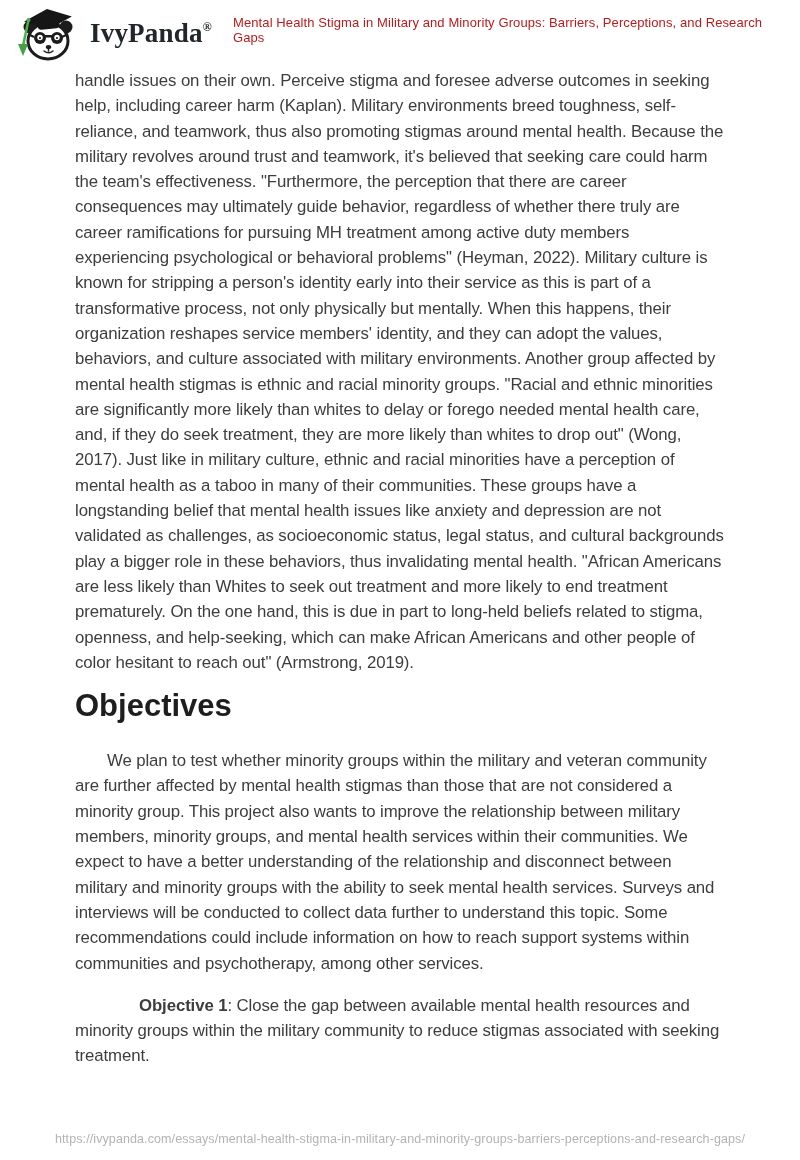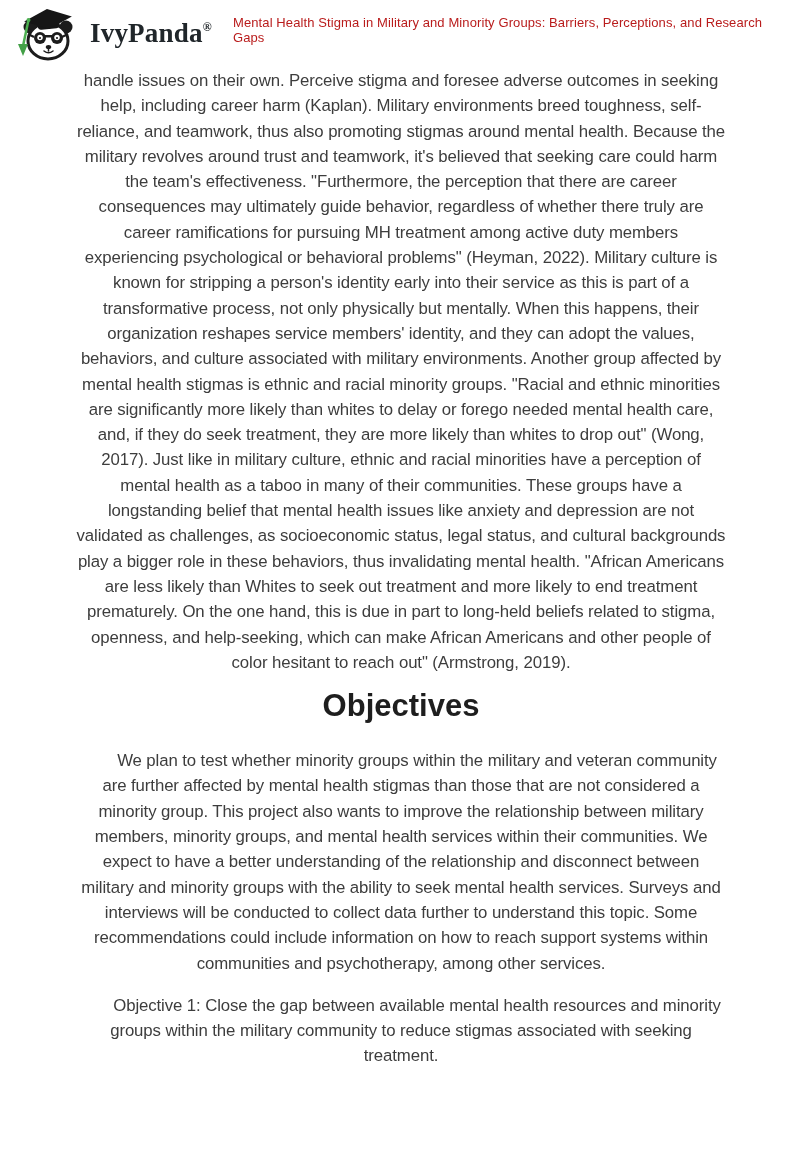--- a/index.html
+++ b/index.html
@@ -55,34 +55,33 @@
   
   .essay-content {
     position: absolute;
     top: 68px;
     left: 75px;
     width: 652px;
     color: #3d3d3d;
     font-size: 16.8px;
     line-height: 25.3px;
     letter-spacing: -0.1px;
-    text-align: center;
   }
   .body-par { margin: 0; }
   .body-par.indent { text-indent: 32px; }
   .body-par + .body-par { margin-top: 17px; }
   .section-heading {
     font-size: 31px;
     font-weight: 700;
     color: #1e1e1e;
     line-height: 33px;
     letter-spacing: 0;
     margin: 14px 0 26px 0;
   }
-  .objective-label { font-weight: 400; color: #3d3d3d; }
+  .objective-label { font-weight: 700; color: #3d3d3d; margin-left: 32px; }
 
   
   .page-footer {
     position: absolute;
     left: 0; right: 0;
     bottom: 13px;
     text-align: center;
   }
   .source-url {
     font-size: 12.5px;
@@ -132,14 +131,17 @@
     <div class="doc-title">Mental Health Stigma in Military and Minority Groups: Barriers, Perceptions, and Research Gaps</div>
   </header>
 
   <main class="essay-content">
     <p class="body-par">handle issues on their own. Perceive stigma and foresee adverse outcomes in seeking help, including career harm (Kaplan). Military environments breed toughness, self-reliance, and teamwork, thus also promoting stigmas around mental health. Because the military revolves around trust and teamwork, it's believed that seeking care could harm the team's effectiveness. "Furthermore, the perception that there are career consequences may ultimately guide behavior, regardless of whether there truly are career ramifications for pursuing MH treatment among active duty members experiencing psychological or behavioral problems" (Heyman, 2022). Military culture is known for stripping a person's identity early into their service as this is part of a transformative process, not only physically but mentally. When this happens, their organization reshapes service members' identity, and they can adopt the values, behaviors, and culture associated with military environments. Another group affected by mental health stigmas is ethnic and racial minority groups. "Racial and ethnic minorities are significantly more likely than whites to delay or forego needed mental health care, and, if they do seek treatment, they are more likely than whites to drop out" (Wong, 2017). Just like in military culture, ethnic and racial minorities have a perception of mental health as a taboo in many of their communities. These groups have a longstanding belief that mental health issues like anxiety and depression are not validated as challenges, as socioeconomic status, legal status, and cultural backgrounds play a bigger role in these behaviors, thus invalidating mental health. "African Americans are less likely than Whites to seek out treatment and more likely to end treatment prematurely. On the one hand, this is due in part to long-held beliefs related to stigma, openness, and help-seeking, which can make African Americans and other people of color hesitant to reach out" (Armstrong, 2019).</p>
     <h2 class="section-heading">Objectives</h2>
     <p class="body-par indent">We plan to test whether minority groups within the military and veteran community are further affected by mental health stigmas than those that are not considered a minority group. This project also wants to improve the relationship between military members, minority groups, and mental health services within their communities. We expect to have a better understanding of the relationship and disconnect between military and minority groups with the ability to seek mental health services. Surveys and interviews will be conducted to collect data further to understand this topic. Some recommendations could include information on how to reach support systems within communities and psychotherapy, among other services.</p>
     <p class="body-par indent"><span class="objective-label">Objective 1</span><span>: Close the gap between available mental health resources and minority groups within the military community to reduce stigmas associated with seeking treatment.</span></p>
   </main>
 
+  <footer class="page-footer">
+    <span class="source-url">https://ivypanda.com/essays/mental-health-stigma-in-military-and-minority-groups-barriers-perceptions-and-research-gaps/</span>
+  </footer>
 
 </div>
 
 </body></html>

